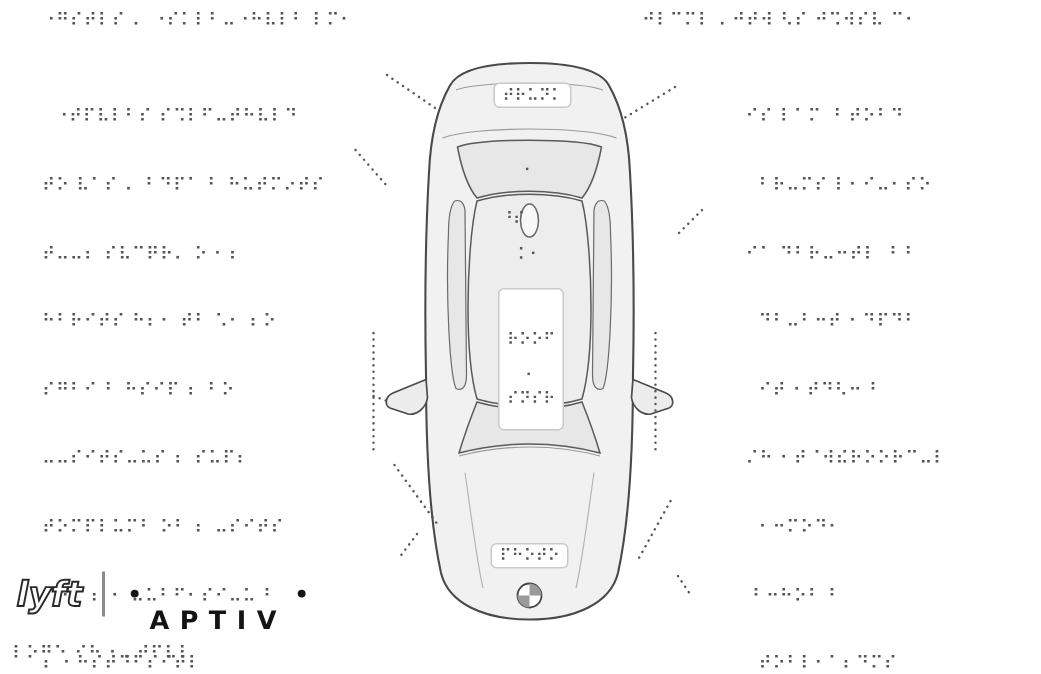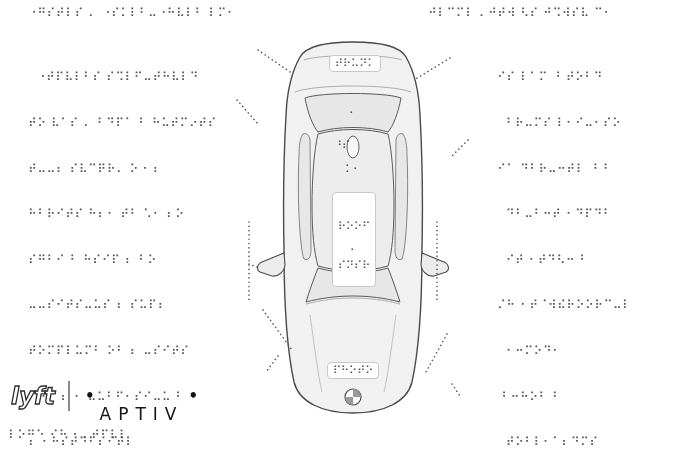--- a/index.html
+++ b/index.html
@@ -39,21 +39,21 @@
     white-space:pre;
   }
   #footer{
     position:absolute;left:8px;top:378px;height:36px;
     display:flex;align-items:center;gap:10px;
   }
   #logo-divider{width:2px;height:30px;background:#8a8a8a;}
   #aptiv-wordmark{display:flex;align-items:center;color:#141414;}
   #aptiv-wordmark .dot{font-size:15px;font-weight:bold;margin:0 5px;}
   #aptiv-wordmark .letters{
-    font-size:17px;font-weight:normal;letter-spacing:7px;
+    font-size:17px;font-weight:bold;letter-spacing:7px;
     font-family:"DejaVu Sans", sans-serif;
     margin-top:36px;
   }
 </style>
 </head>
 <body>
 
 <svg id="car-layer" viewBox="0 0 694 449" xmlns="http://www.w3.org/2000/svg">
 
   <path d="M353 42 C325 42 306 46 300 57 C292 71 287 92 286 115 C284 150 283 200 284 250 C284 300 287 350 294 382 C299 402 322 413 353 413 C384 413 407 402 412 382 C419 350 422 300 422 250 C423 200 422 150 420 115 C419 92 414 71 406 57 C400 46 381 42 353 42 Z" fill="#f1f1f1" stroke="#4a4a4a" stroke-width="1.4"></path>

